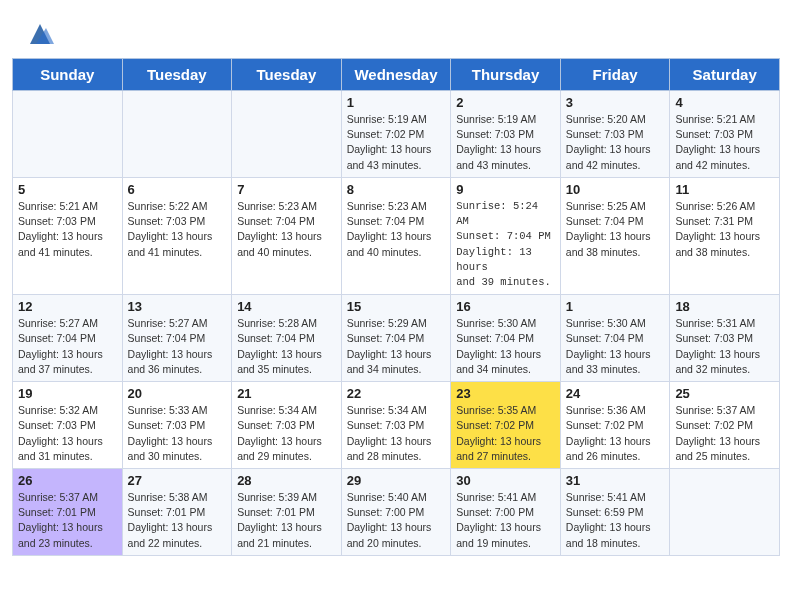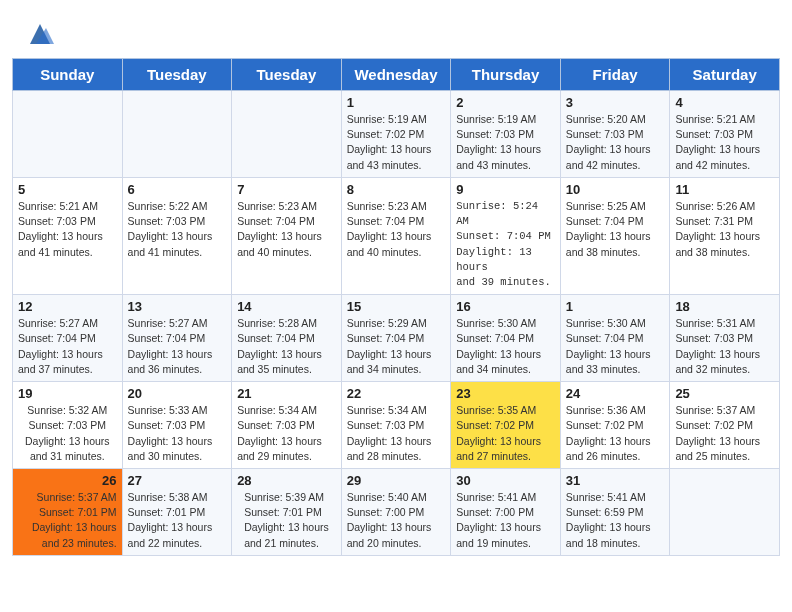--- a/index.html
+++ b/index.html
@@ -268,21 +268,21 @@
             <span class="day-number">18</span>
             <div class="day-info" style="white-space: pre-line;">Sunrise: 5:31 AM
 Sunset: 7:03 PM
 Daylight: 13 hours
 and 32 minutes.</div>
           </td>
         </tr>
         <tr>
           <td style="background: rgb(255, 255, 255);">
             <span class="day-number">19</span>
-            <div class="day-info" style="white-space: pre-line; text-align: center;">Sunrise: 5:32 AM
+            <div class="day-info" style="white-space: pre-line;">Sunrise: 5:32 AM
 Sunset: 7:03 PM
 Daylight: 13 hours
 and 31 minutes.</div>
           </td>
           <td style="background: rgb(255, 255, 255);">
             <span class="day-number">20</span>
             <div class="day-info" style="white-space: pre-line;">Sunrise: 5:33 AM
 Sunset: 7:03 PM
 Daylight: 13 hours
 and 30 minutes.</div>
@@ -317,37 +317,37 @@
           </td>
           <td style="background: rgb(255, 255, 255);">
             <span class="day-number">25</span>
             <div class="day-info" style="white-space: pre-line;">Sunrise: 5:37 AM
 Sunset: 7:02 PM
 Daylight: 13 hours
 and 25 minutes.</div>
           </td>
         </tr>
         <tr>
-          <td style="background: #f97316; text-align: right;">
+          <td style="background: #c4b5fd;">
             <span class="day-number">26</span>
             <div class="day-info" style="white-space: pre-line;">Sunrise: 5:37 AM
 Sunset: 7:01 PM
 Daylight: 13 hours
 and 23 minutes.</div>
           </td>
           <td style="background: rgb(245, 248, 252);">
             <span class="day-number">27</span>
             <div class="day-info" style="white-space: pre-line;">Sunrise: 5:38 AM
 Sunset: 7:01 PM
 Daylight: 13 hours
 and 22 minutes.</div>
           </td>
           <td style="background: rgb(245, 248, 252);">
             <span class="day-number">28</span>
-            <div class="day-info" style="white-space: pre-line; margin-left: 7px;">Sunrise: 5:39 AM
+            <div class="day-info" style="white-space: pre-line;">Sunrise: 5:39 AM
 Sunset: 7:01 PM
 Daylight: 13 hours
 and 21 minutes.</div>
           </td>
           <td style="background: rgb(245, 248, 252);">
             <span class="day-number">29</span>
             <div class="day-info" style="white-space: pre-line;">Sunrise: 5:40 AM
 Sunset: 7:00 PM
 Daylight: 13 hours
 and 20 minutes.</div>

